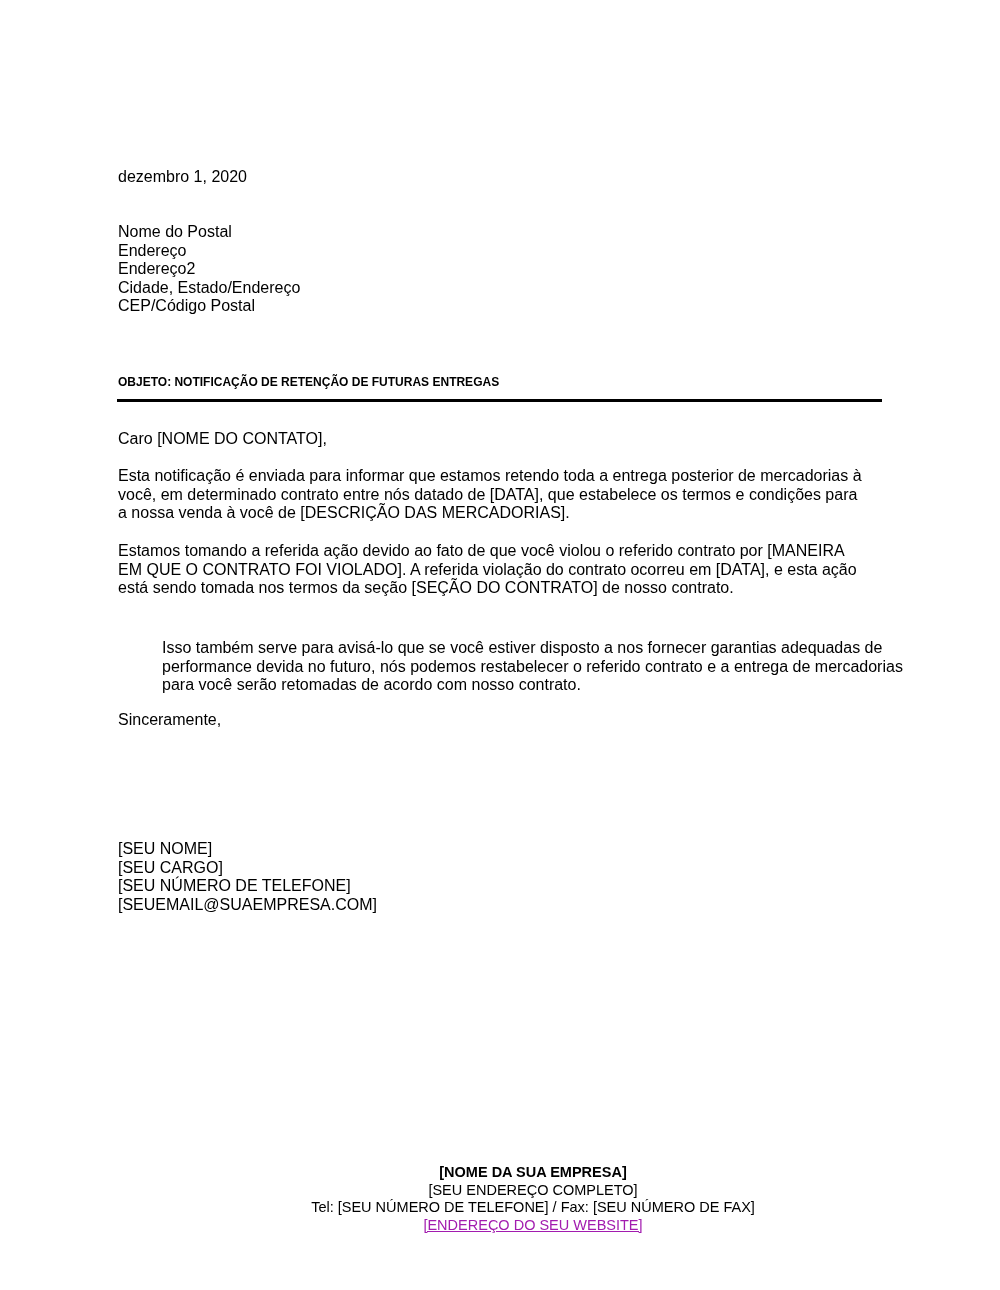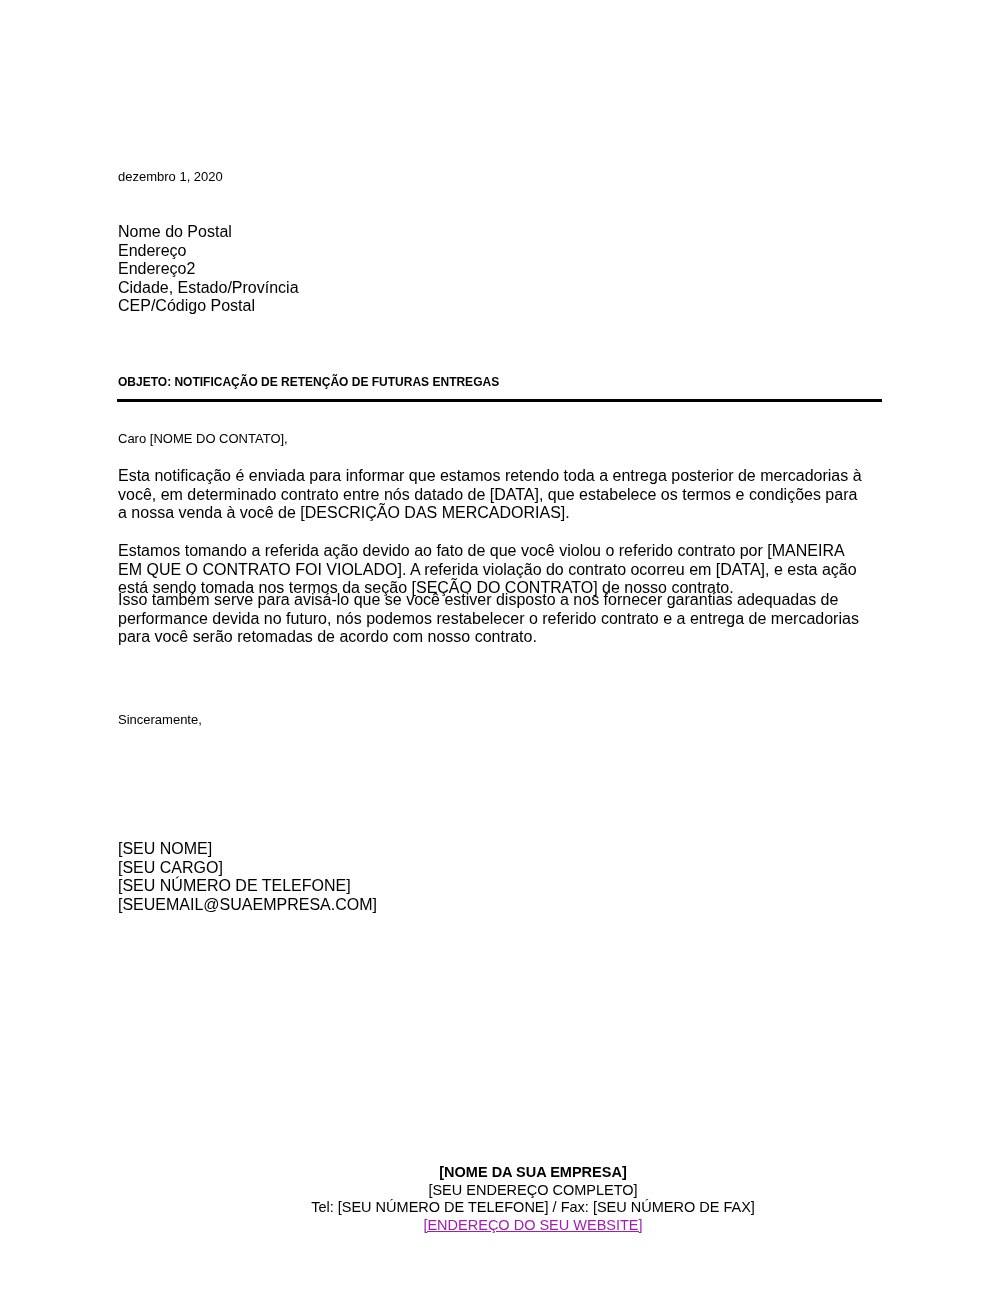--- a/index.html
+++ b/index.html
@@ -17,21 +17,21 @@
     }
     .page {
       position: absolute;
       left: 0; top: 0;
       width: 1000px;
       height: 1290px;
     }
     .line {
       position: absolute;
       left: 118px;
-      font-size: 13px;
+      font-size: 16px;
       line-height: 19px;
       white-space: nowrap;
     }
     .block {
       position: absolute;
       left: 118px;
       font-size: 16px;
       line-height: 18.6px;
     }
     .block div { white-space: nowrap; }
@@ -72,42 +72,42 @@
 <body>
 
 <div class="page">
 
   <div class="line" style="top:167px;">dezembro 1, 2020</div>
 
   <div class="block" style="top:223px;">
     <div>Nome do Postal</div>
     <div>Endereço</div>
     <div>Endereço2</div>
-    <div>Cidade, Estado/Província</div>
+    <div>Cidade, Estado/Endereço</div>
     <div>CEP/Código Postal</div>
   </div>
 
   <div class="subject">OBJETO: NOTIFICAÇÃO DE RETENÇÃO DE FUTURAS ENTREGAS</div>
   <div class="rule"></div>
 
   <div class="line" style="top:429px;">Caro [NOME DO CONTATO],</div>
 
   <div class="block" style="top:542px;">
     <div>Estamos tomando a referida ação devido ao fato de que você violou o referido contrato por [MANEIRA</div>
     <div>EM QUE O CONTRATO FOI VIOLADO]. A referida violação do contrato ocorreu em [DATA], e esta ação</div>
     <div>está sendo tomada nos termos da seção [SEÇÃO DO CONTRATO]  de nosso contrato.</div>
   </div>
 
   <div class="block" style="top:467px;">
     <div>Esta notificação é enviada para informar que estamos retendo toda a entrega posterior de mercadorias à</div>
     <div>você, em determinado contrato entre nós datado de [DATA], que estabelece os termos e condições para</div>
     <div>a nossa venda à você de [DESCRIÇÃO DAS MERCADORIAS].</div>
   </div>
 
-  <div class="block" style="top:591px;">
+  <div class="block" style="top:639px;margin-left:44px;">
     <div>Isso também serve para avisá-lo que se você estiver disposto a nos fornecer garantias adequadas de</div>
     <div>performance devida no futuro, nós podemos restabelecer o referido contrato e a entrega de mercadorias</div>
     <div>para você serão retomadas de acordo com nosso contrato.</div>
   </div>
 
   <div class="line" style="top:710px;">Sinceramente,</div>
 
   <div class="block" style="top:808px;margin-top:32px;">
     <div>[SEU NOME]</div>
     <div>[SEU CARGO]</div>

